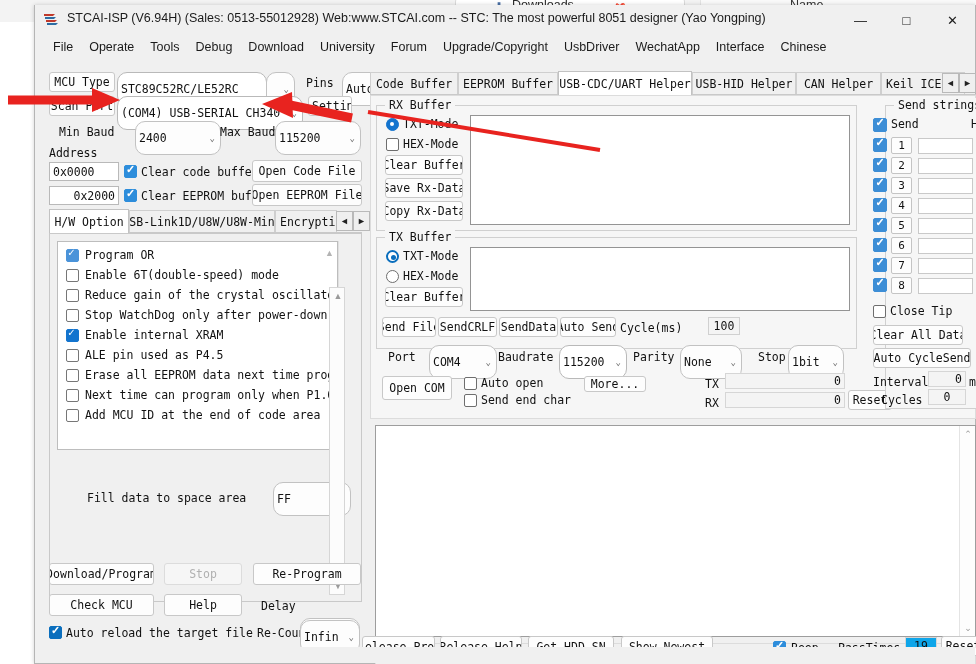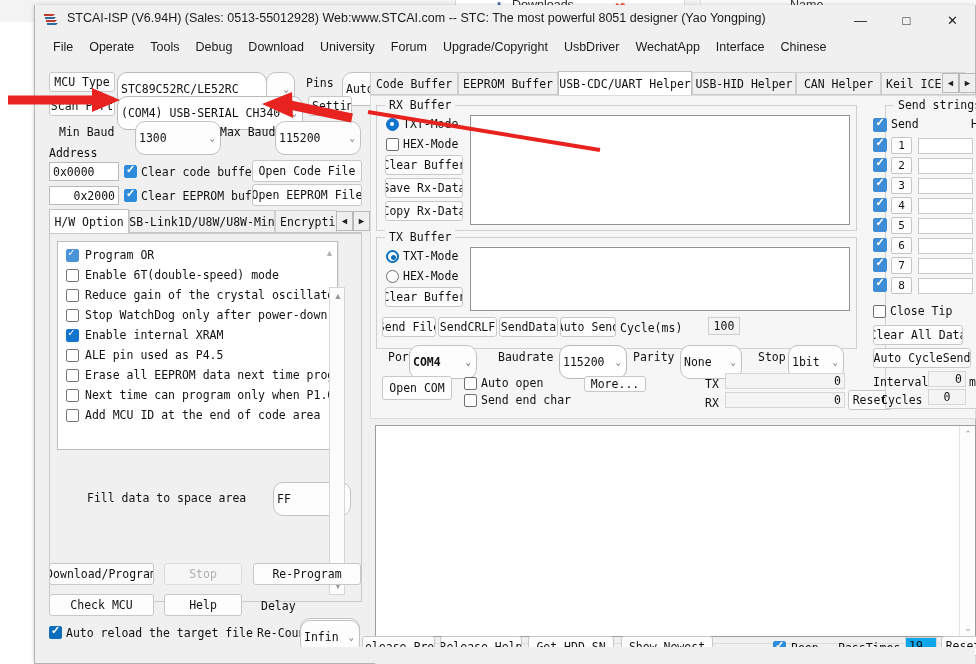--- a/index.html
+++ b/index.html
@@ -189,21 +189,21 @@
 
     <div class="btn" style="left:14px;top:37px;width:66px;height:20px;">Scan Port</div>
     <div class="combo white" style="left:82px;top:37px;width:186px;height:20px;">
       <span>(COM4) USB-SERIAL CH340</span>
       <span class="arrow">⌄</span>
     </div>
     <div class="btn" style="left:273px;top:37px;width:44px;height:20px;justify-content:flex-start;padding-left:3px;">Setting</div>
 
     <div class="lbl" style="left:24px;top:66px;">Min Baud</div>
     <div class="combo" style="left:100px;top:62px;width:86px;height:20px;">
-      <span>1300</span>
+      <span>2400</span>
       <span class="arrow">⌄</span>
     </div>
     <div class="lbl" style="left:185px;top:66px;">Max Baud</div>
     <div class="combo" style="left:240px;top:62px;width:86px;height:20px;">
       <span>115200</span>
       <span class="arrow">⌄</span>
     </div>
 
     <div class="lbl" style="left:14px;top:87px;">Address</div>
     <div class="field" style="left:14px;top:103px;width:70px;height:19px;">
@@ -346,21 +346,21 @@
     <div class="btn" style="left:347px;top:258px;width:54px;height:20px;">Send File</div>
     <div class="btn" style="left:403px;top:258px;width:59px;height:20px;">SendCRLF</div>
     <div class="btn" style="left:464px;top:258px;width:59px;height:20px;">SendData</div>
     <div class="btn" style="left:525px;top:258px;width:56px;height:20px;">Auto Send</div>
     <div class="lbl" style="left:585px;top:262px;">Cycle(ms)</div>
     <div class="field" style="left:673px;top:258px;width:32px;height:18px;justify-content:center;border-color:#d0d0d0;background:#f4f4f4;">
       <span>100</span>
     </div>
 
     <div class="lbl" style="left:353px;top:291px;">Port</div>
-    <div class="combo" style="left:374px;top:286px;width:68px;height:14px;font-weight:bold;">
+    <div class="combo" style="left:394px;top:286px;width:68px;height:14px;">
       <span>COM4</span>
       <span class="arrow">⌄</span>
     </div>
     <div class="lbl" style="left:463px;top:291px;">Baudrate</div>
     <div class="combo white" style="left:524px;top:286px;width:68px;height:21px;">
       <span>115200</span>
       <span class="arrow">⌄</span>
     </div>
     <div class="lbl" style="left:598px;top:291px;">Parity</div>
     <div class="combo" style="left:645px;top:286px;width:62px;height:21px;">
@@ -453,21 +453,21 @@
     <div style="position:absolute;left:340px;top:584px;width:601px;height:22px;background:#f0f0f0;border:1px solid #dcdcdc;"></div>
 
     <div class="btn" style="left:340px;top:577px;width:0px;height:0px;opacity:0;"></div>
     <div class="btn" style="left:327px;top:577px;width:73px;height:22px;justify-content:flex-start;padding-left:2px;">elease Projec</div>
     <div class="btn" style="left:405px;top:577px;width:82px;height:22px;">Release Help</div>
     <div class="btn" style="left:493px;top:577px;width:86px;height:22px;">Get HDD-SN</div>
     <div class="btn" style="left:586px;top:577px;width:92px;height:22px;">Show Newest</div>
     <div class="cb on light" style="left:738px;top:582px;"></div>
     <div class="lbl" style="left:756px;top:582px;">Beep</div>
     <div class="lbl" style="left:803px;top:582px;">PassTimes</div>
-    <div class="field" style="left:870px;top:578px;width:32px;height:18px;border-color:#d6d6d6;background:#0ea5e9;">
+    <div class="field" style="left:870px;top:578px;width:32px;height:18px;justify-content:center;border-color:#d6d6d6;background:#0ea5e9;">
       <span>19</span>
     </div>
     <div class="btn" style="left:906px;top:577px;width:44px;height:20px;">Reset</div>
 
     <div id="statusbar"></div>
   </div>
 </div>
 
 <svg id="annot" viewBox="0 0 976 664">
 

